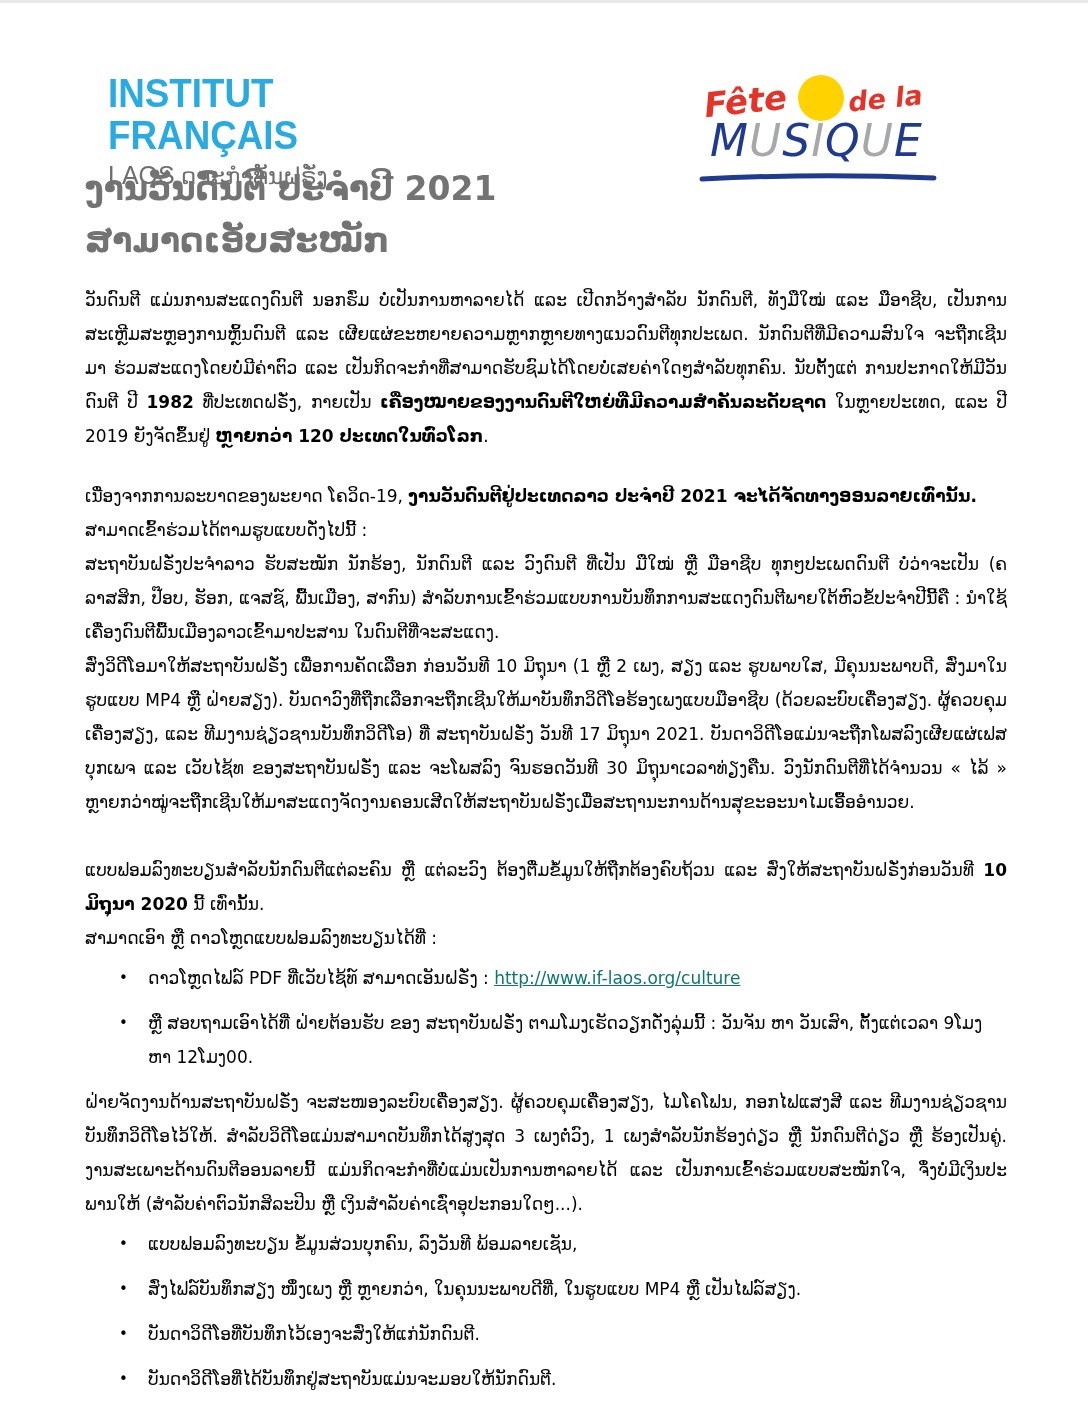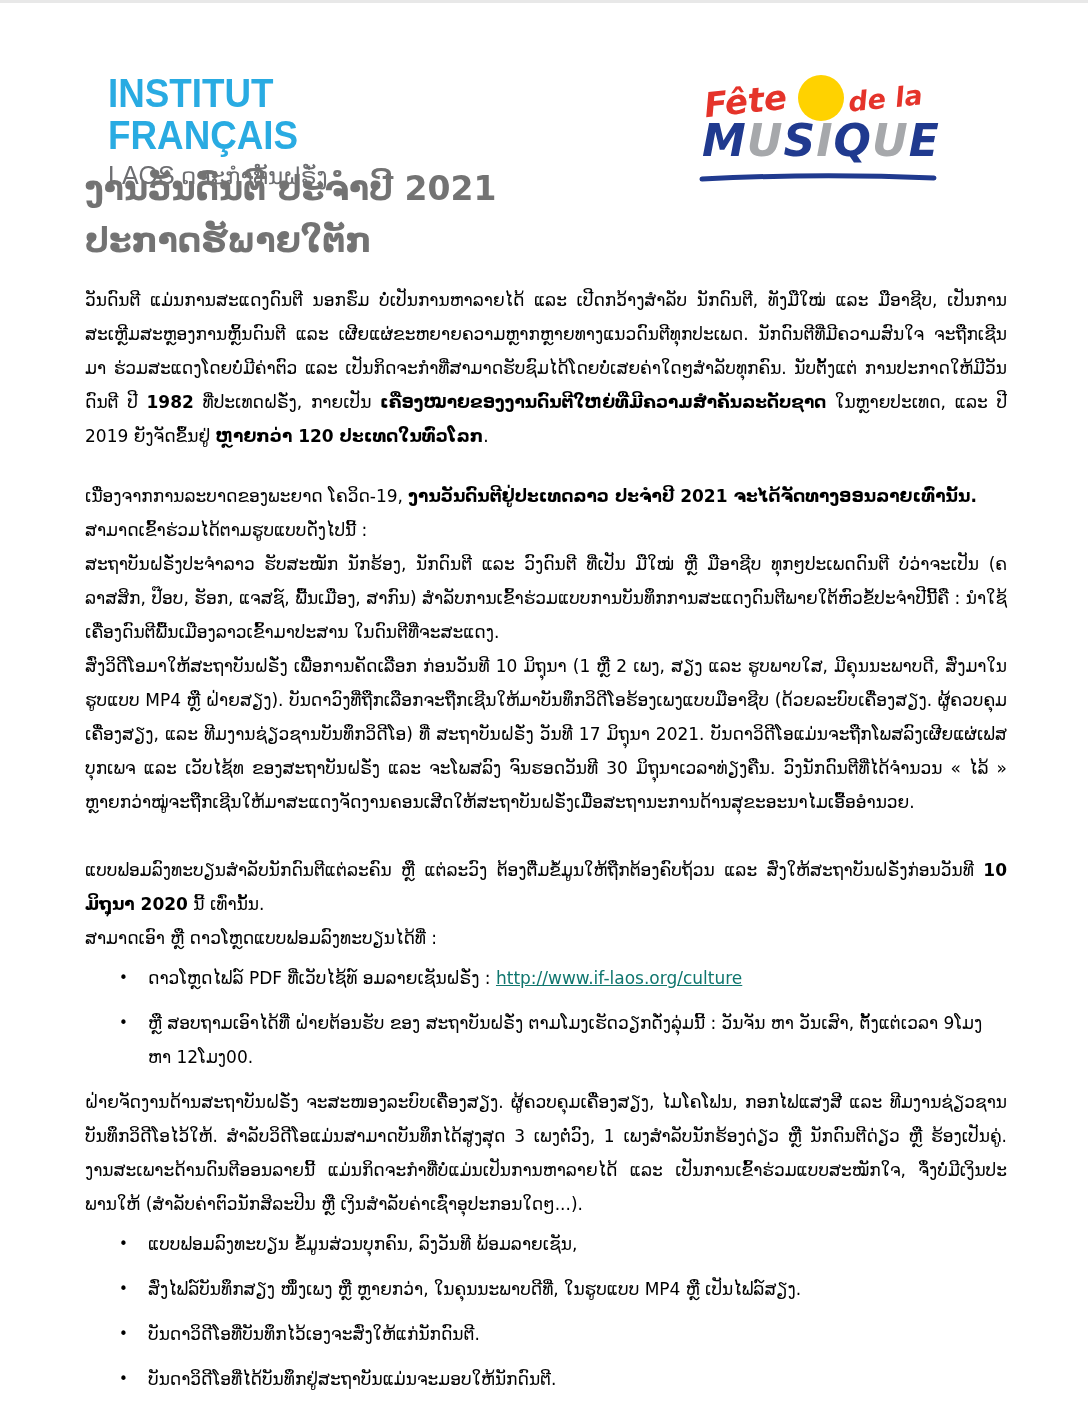--- a/index.html
+++ b/index.html
@@ -27,22 +27,22 @@
   
   .fdlm { position:absolute; left:698px; top:70px; width:240px; height:115px; }
   .fdlm-sun { position:absolute; left:100px; top:2px; width:46px; height:46px;
               border-radius:50%; background:#ffd200; }
   .fdlm-fete { position:absolute; left:6px; top:8px; color:#e5332a;
                font-size:34px; font-weight:bold; font-style:italic;
                transform:rotate(-6deg); }
   .fdlm-dela { position:absolute; left:150px; top:10px; color:#e5332a;
                font-size:27px; font-weight:bold; font-style:italic;
                transform:rotate(-6deg); white-space:nowrap; }
-  .fdlm-musique { position:absolute; left:4px; top:42px; font-size:44px;
-                  font-weight:bold; font-style:italic; letter-spacing:1px; white-space:nowrap; }
+  .fdlm-musique { position:absolute; left:12px; top:42px; font-size:44px;
+                  font-weight:normal; font-style:italic; letter-spacing:1px; white-space:nowrap; }
   .mq-blue { color:#203a8f; }
   .mq-gray { color:#a6a8ab; }
   .fdlm-underline { position:absolute; left:0px; top:98px; }
 
   
   .doc-title { position:absolute; left:85px; top:166px; width:860px;
                text-align:left; color:#737373; font-weight:bold; }
   .doc-title .t1 { font-size:33px; margin-bottom:13px; }
   .doc-title .t2 { font-size:33px; }
 
@@ -80,41 +80,41 @@
     <div class="fdlm-musique">
       <span class="mq-blue">M</span><span class="mq-gray">U</span><span class="mq-blue">S</span><span class="mq-gray">I</span><span class="mq-blue">Q</span><span class="mq-gray">U</span><span class="mq-blue">E</span>
     </div>
     <svg class="fdlm-underline" width="240" height="14" viewBox="0 0 240 14">
       <path d="M4 8 Q 120 2 236 7" stroke="#203a8f" stroke-width="5" fill="none" stroke-linecap="round"></path>
     </svg>
   </div>
 
   <div class="doc-title">
     <div class="t1">ງານວັນດົນຕີ ປະຈໍາປີ 2021</div>
-    <div class="t2">ປະກາດຮັພາຍໃຕັກ</div>
+    <div class="t2">ສາມາດເອັບສະໝັກ</div>
   </div>
 
   <div class="content">
 
     <p class="para justify mb-lg"><span>ວັນດົນຕີ ແມ່ນການສະແດງດົນຕີ ນອກຮົ່ມ ບໍ່ເປັນການຫາລາຍໄດ້ ແລະ ເປີດກວ້າງສໍາລັບ ນັກດົນຕີ, ທັງມືໃໝ່ ແລະ ມືອາຊີບ, ເປັນການສະເຫຼີມສະຫຼອງການຫຼິ້ນດົນຕີ ແລະ ເຜີຍແຜ່ຂະຫຍາຍຄວາມຫຼາກຫຼາຍທາງແນວດົນຕີທຸກປະເພດ. ນັກດົນຕີທີ່ມີຄວາມສົນໃຈ ຈະຖືກເຊີນມາ ຮ່ວມສະແດງໂດຍບໍ່ມີຄ່າຕົວ ແລະ ເປັນກິດຈະກຳທີ່ສາມາດຮັບຊົມໄດ້ໂດຍບໍ່ເສຍຄ່າໃດໆສໍາລັບທຸກຄົນ. ນັບຕັ້ງແຕ່ ການປະກາດໃຫ້ມີວັນດົນຕີ ປີ </span><span class="b">1982</span><span> ທີ່ປະເທດຝຣັ່ງ, ກາຍເປັນ </span><span class="b">ເຄື່ອງໝາຍຂອງງານດົນຕີໃຫຍ່ທີ່ມີຄວາມສໍາຄັນລະດັບຊາດ</span><span> ໃນຫຼາຍປະເທດ, ແລະ ປີ 2019 ຍັງຈັດຂຶ້ນຢູ່ </span><span class="b">ຫຼາຍກວ່າ 120 ປະເທດໃນທົ່ວໂລກ</span><span>.</span></p>
 
     <p class="para"><span>ເນື່ອງຈາກການລະບາດຂອງພະຍາດ ໂຄວິດ-19, </span><span class="b">ງານວັນດົນຕີຢູ່ປະເທດລາວ ປະຈໍາປີ 2021 ຈະໄດ້ຈັດທາງອອນລາຍເທົ່ານັ້ນ.</span></p>
 
     <p class="para"><span>ສາມາດເຂົ້າຮ່ວມໄດ້ຕາມຮູບແບບດັ່ງໄປນີ້ :</span></p>
 
     <p class="para justify"><span>ສະຖາບັນຝຣັ່ງປະຈໍາລາວ ຮັບສະໝັກ ນັກຮ້ອງ, ນັກດົນຕີ ແລະ ວົງດົນຕີ ທີ່ເປັນ ມືໃໝ່ ຫຼື ມືອາຊີບ ທຸກໆປະເພດດົນຕີ ບໍ່ວ່າຈະເປັນ (ຄລາສສິກ, ປ໊ອບ, ຮັອກ, ແຈສຊ໌, ພື້ນເມືອງ, ສາກົນ) ສໍາລັບການເຂົ້າຮ່ວມແບບການບັນທຶກການສະແດງດົນຕີພາຍໃຕ້ຫົວຂໍ້ປະຈໍາປີນີ້ຄື : ນໍາໃຊ້ເຄື່ອງດົນຕີພື້ນເມືອງລາວເຂົ້າມາປະສານ ໃນດົນຕີທີ່ຈະສະແດງ.</span></p>
 
     <p class="para justify mb-md"><span>ສົ່ງວິດີໂອມາໃຫ້ສະຖາບັນຝຣັ່ງ ເພື່ອການຄັດເລືອກ ກ່ອນວັນທີ 10 ມິຖຸນາ (1 ຫຼື 2 ເພງ, ສຽງ ແລະ ຮູບພາບໃສ, ມີຄຸນນະພາບດີ, ສົ່ງມາໃນຮູບແບບ MP4 ຫຼື ຝ່າຍສຽງ). ບັນດາວົງທີ່ຖືກເລືອກຈະຖືກເຊີນໃຫ້ມາບັນທຶກວິດີໂອຮ້ອງເພງແບບມືອາຊີບ (ດ້ວຍລະບົບເຄື່ອງສຽງ. ຜູ້ຄວບຄຸມເຄື່ອງສຽງ, ແລະ ທີມງານຊ່ຽວຊານບັນທຶກວິດີໂອ) ທີ່ ສະຖາບັນຝຣັ່ງ ວັນທີ 17 ມິຖຸນາ 2021. ບັນດາວິດີໂອແມ່ນຈະຖືກໂພສລົງເຜີຍແຜ່ເຟສບຸກເພຈ ແລະ ເວັບໄຊ້ທ ຂອງສະຖາບັນຝຣັ່ງ ແລະ ຈະໂພສລົງ ຈົນຮອດວັນທີ 30 ມິຖຸນາເວລາທ່ຽງຄືນ. ວົງນັກດົນຕີທີ່ໄດ້ຈໍານວນ « ໄລ້ » ຫຼາຍກວ່າໝູ່ຈະຖືກເຊີນໃຫ້ມາສະແດງຈັດງານຄອນເສີດໃຫ້ສະຖາບັນຝຣັ່ງເມື່ອສະຖານະການດ້ານສຸຂະອະນາໄມເອື້ອອໍານວຍ.</span></p>
 
     <p class="para justify"><span>ແບບຟອມລົງທະບຽນສໍາລັບນັກດົນຕີແຕ່ລະຄົນ ຫຼື ແຕ່ລະວົງ ຕ້ອງຕື່ມຂໍ້ມູນໃຫ້ຖືກຕ້ອງຄົບຖ້ວນ ແລະ ສົ່ງໃຫ້ສະຖາບັນຝຣັ່ງກ່ອນວັນທີ </span><span class="b">10 ມິຖຸນາ 2020</span><span> ນີ້ ເທົ່ານັ້ນ.</span></p>
 
     <p class="para"><span>ສາມາດເອົາ ຫຼື ດາວໂຫຼດແບບຟອມລົງທະບຽນໄດ້ທີ່ :</span></p>
 
     <ul class="blist">
-      <li><span class="bullet-dot">•</span><span>ດາວໂຫຼດໄຟລ໌ PDF ທີ່ເວັບໄຊ້ທ໌ ອມລາຍເຊັນຝຣັ່ງ : </span><a class="link">http://www.if-laos.org/culture</a></li>
+      <li><span class="bullet-dot">•</span><span>ດາວໂຫຼດໄຟລ໌ PDF ທີ່ເວັບໄຊ້ທ໌ ສາມາດເອັນຝຣັ່ງ : </span><a class="link">http://www.if-laos.org/culture</a></li>
       <li><span class="bullet-dot">•</span><span>ຫຼື ສອບຖາມເອົາໄດ້ທີ່ ຝ່າຍຕ້ອນຮັບ ຂອງ ສະຖາບັນຝຣັ່ງ ຕາມໂມງເຮັດວຽກດັ່ງລຸ່ມນີ້ : ວັນຈັນ ຫາ ວັນເສົາ, ຕັ້ງແຕ່ເວລາ 9ໂມງ ຫາ 12ໂມງ00.</span></li>
     </ul>
 
     <p class="para justify"><span>ຝ່າຍຈັດງານດ້ານສະຖາບັນຝຣັ່ງ ຈະສະໜອງລະບົບເຄື່ອງສຽງ. ຜູ້ຄວບຄຸມເຄື່ອງສຽງ, ໄມໂຄໂຟນ, ກອກໄຟແສງສີ ແລະ ທີມງານຊ່ຽວຊານບັນທຶກວິດີໂອໄວ້ໃຫ້. ສໍາລັບວິດີໂອແມ່ນສາມາດບັນທຶກໄດ້ສູງສຸດ 3 ເພງຕໍ່ວົງ, 1 ເພງສໍາລັບນັກຮ້ອງດ່ຽວ ຫຼື ນັກດົນຕີດ່ຽວ ຫຼື ຮ້ອງເປັນຄູ່. ງານສະເພາະດ້ານດົນຕີອອນລາຍນີ້ ແມ່ນກິດຈະກຳທີ່ບໍ່ແມ່ນເປັນການຫາລາຍໄດ້ ແລະ ເປັນການເຂົ້າຮ່ວມແບບສະໝັກໃຈ, ຈຶ່ງບໍ່ມີເງິນປະພານໃຫ້ (ສໍາລັບຄ່າຕົວນັກສິລະປິນ ຫຼື ເງິນສໍາລັບຄ່າເຊົ່າອຸປະກອນໃດໆ...).</span></p>
 
 
     <ul class="blist">
       <li><span class="bullet-dot">•</span><span>ແບບຟອມລົງທະບຽນ ຂໍ້ມູນສ່ວນບຸກຄົນ, ລົງວັນທີ ພ້ອມລາຍເຊັນ,</span></li>
       <li><span class="bullet-dot">•</span><span>ສົ່ງໄຟລ໌ບັນທຶກສຽງ ໜຶ່ງເພງ ຫຼື ຫຼາຍກວ່າ, ໃນຄຸນນະພາບດີທີ່, ໃນຮູບແບບ MP4 ຫຼື ເປັນໄຟລ໌ສຽງ.</span></li>
       <li><span class="bullet-dot">•</span><span>ບັນດາວິດີໂອທີ່ບັນທຶກໄວ້ເອງຈະສົ່ງໃຫ້ແກ່ນັກດົນຕີ.</span></li>

